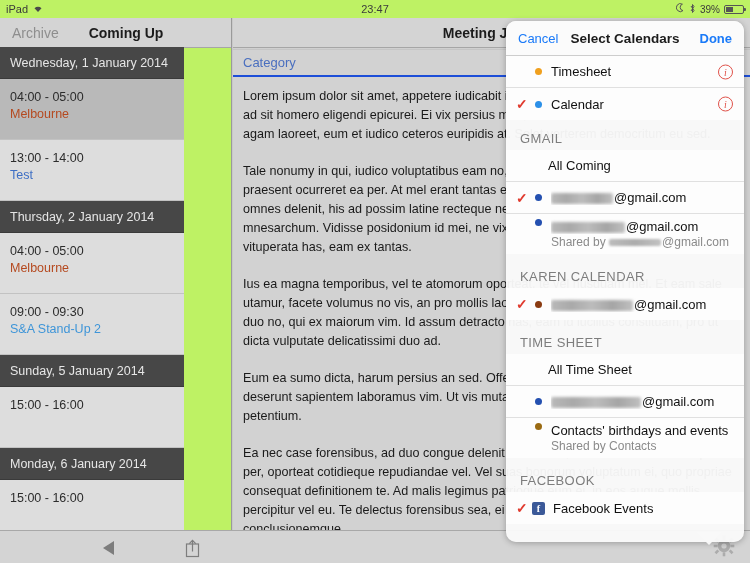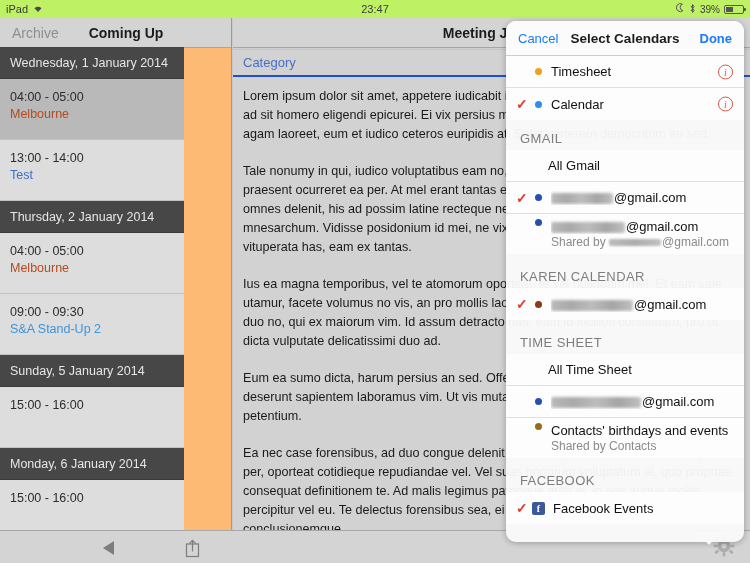--- a/index.html
+++ b/index.html
@@ -27,21 +27,21 @@
   }
   .batt::after {
     content: ""; position: absolute; right: -3px; top: 2.5px;
     width: 2px; height: 3px; background: #555; border-radius: 0 1px 1px 0;
   }
   .batt i { position: absolute; left: 1px; top: 1px; bottom: 1px; width: 39%; background: #555; display: block; }
 
   
   .sidebar {
     position: absolute; left: 0; top: 18px; width: 232px; height: 545px;
-    background: #fdba74; border-right: 1px solid #9a9a9a;
+    background: #bef264; border-right: 1px solid #9a9a9a;
   }
   .sidebar-nav {
     height: 30px; background: #d4d4d4; border-bottom: 1px solid #a6a6a6;
     display: flex; align-items: center; position: relative;
   }
   .nav-back { position: absolute; left: 12px; font-size: 14px; color: #8e8e8e; }
   .nav-title { position: absolute; left: 0; width: 232px; text-align: center; font-size: 14px; font-weight: bold; color: #1c1c1c; padding-left: 20px; }
 
   .list { position: absolute; top: 29px; left: 0; width: 184px; bottom: 0; overflow: hidden; }
   .sec-head {
@@ -297,21 +297,21 @@
           <span class="dot" style="background: rgb(44, 144, 232);"></span>
           <span class="row-col">
             <span class="row-label">Calendar</span>
           </span>
           <span class="info">i</span>
         </div>
         <div class="grp-head">GMAIL</div>
         <div class="row">
           <span class="check"></span>
           <span class="row-col">
-            <span class="row-label indent">All Gmail</span>
+            <span class="row-label indent">All Coming</span>
           </span>
         </div>
         <div class="row">
           <span class="check">✓</span>
           <span class="dot" style="background: rgb(36, 80, 176);"></span>
           <span class="row-col">
             <span class="row-label"><span class="redact" style="width: 62px;"></span>@gmail.com</span>
           </span>
         </div>
         <div class="row two plain">

